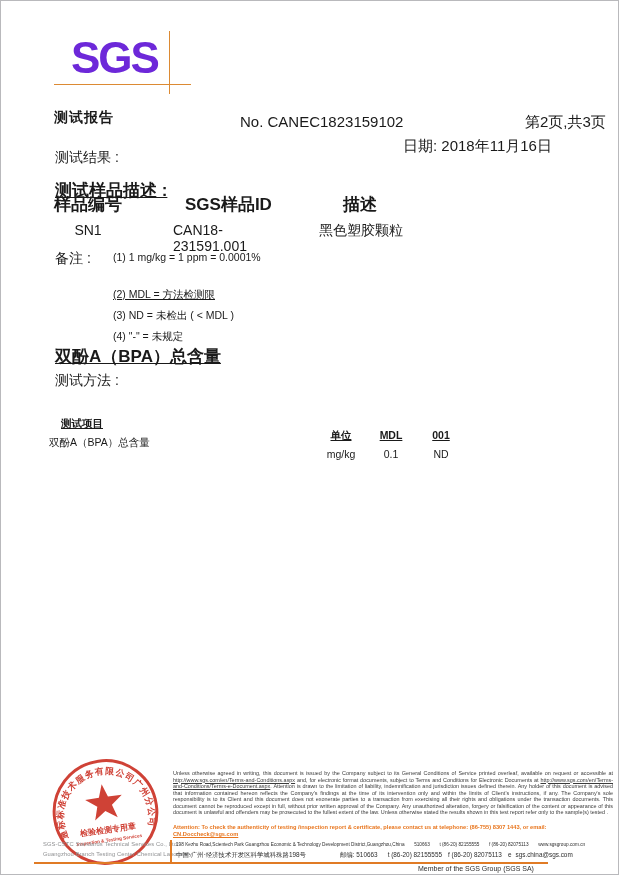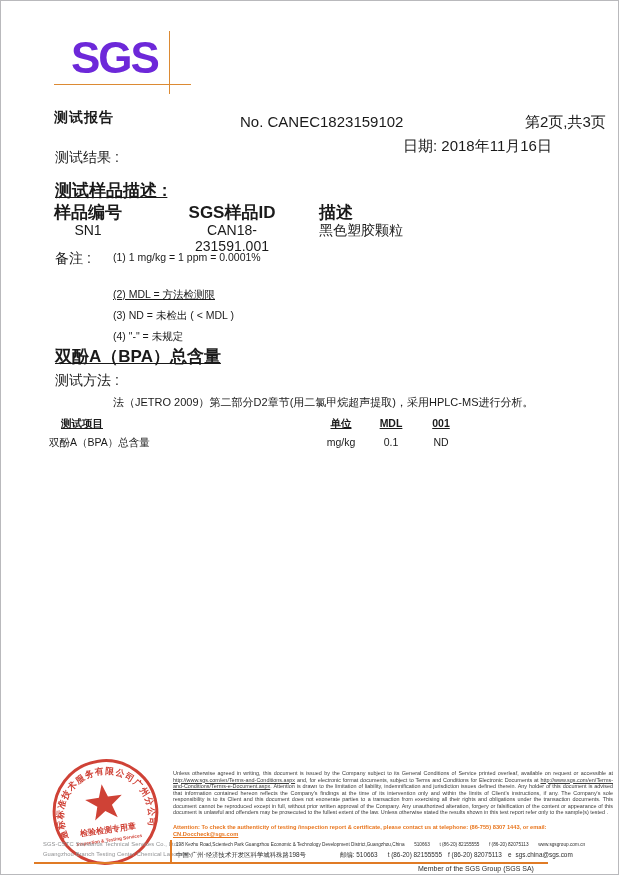--- a/index.html
+++ b/index.html
@@ -17,28 +17,28 @@
   .logo-vline { width:1px; background:#dc8a33; }
   
   .doc-title { font-size:14px; font-weight:bold; letter-spacing:1px;text-align:center; }
   .hdr-txt { font-size:15px;padding-left:24px; }
   
   .t { font-size:14px; }
   .t-b { font-size:17px; font-weight:bold; }
   .u { text-decoration:underline; }
   .sample-row { display:flex; }
   .sc1 { width:70px; text-align:center; }
-  .sc2 { width:118px; text-align:center; margin-left:50px; }
+  .sc2 { width:118px; text-align:left; margin-left:50px; }
   .sc3 { margin-left:28px; text-align:left; }
   .note-item { position:absolute; left:112px; font-size:10.5px; white-space:nowrap; }
   .method-par { width:482px; font-size:11px; line-height:21px; }
   
   .rt-head { font-size:10.5px; font-weight:bold; }
   .rt-cell { font-size:10.5px; }
-  .col-center { text-align:center; width:44px; }
+  .col-center { text-align:center; width:44px;margin-top:12px; }
   .italic { }
   
   .stamp { opacity:.92; transform:rotate(-8deg); }
   
   .company-line { font-size:5.8px; color:#8f9092; letter-spacing:.1px; white-space:nowrap; }
   .legal { width:440px; font-size:5.45px; line-height:6.55px; text-align:justify; color:#3c3c3c; }
   .legal a, .legal .lnk { color:#3c3c3c; text-decoration:underline; }
   .attention { width:440px; font-size:5.7px; line-height:6.8px; color:#e8751d; font-weight:bold; }
   .attention .lnk { color:#e8751d; text-decoration:underline; }
   .addr-v { width:1.5px; background:#e07b25; }
@@ -59,42 +59,41 @@
 
   <div class="abs doc-title" style="left:53px; top:108px;">测试报告</div>
   <div class="abs hdr-txt" style="left:215px; top:112px;">No. CANEC1823159102</div>
   <div class="abs hdr-txt" style="left:378px; top:112px;margin-top:24px;">日期: 2018年11月16日</div>
   <div class="abs hdr-txt" style="left:500px; top:112px;">第2页,共3页</div>
 
   <div class="abs t" style="left:54px; top:148px;">测试结果 :</div>
 
   <div class="abs t-b u" style="left:54px; top:178px;">测试样品描述 :</div>
 
-  <div class="abs sample-row" style="left:52px; top:200px;">
+  <div class="abs sample-row" style="left:52px; top:192px;gap:12px;">
     <div class="sc1 t-b">样品编号</div>
     <div class="sc2 t-b">SGS样品ID</div>
     <div class="sc3 t-b">描述</div>
   </div>
   <div class="abs sample-row" style="left:52px; top:221px;">
     <div class="sc1 t">SN1</div>
     <div class="sc2 t">CAN18-231591.001</div>
     <div class="sc3 t">黑色塑胶颗粒</div>
   </div>
 
   <div class="abs t" style="left:54px; top:249px;">备注 :</div>
   <div class="note-item" style="top:250px;">(1) 1 mg/kg = 1 ppm = 0.0001%</div>
   <div class="note-item" style="top:287px;text-decoration:underline;">(2) MDL = 方法检测限</div>
   <div class="note-item" style="top:308px;">(3) ND = 未检出 ( &lt; MDL )</div>
   <div class="note-item" style="top:329px;">(4) "-" = 未规定</div>
 
   <div class="abs t-b u" style="left:54px; top:344px;">双酚A（BPA）总含量</div>
   <div class="abs t" style="left:54px; top:371px;">测试方法 :</div>
   <div class="abs method-par" style="left:112px; top:370px;">
     <br>
-    <span>法（JETRO 2009）第二部分D2章节(用二氯甲烷超声提取)，采用HPLC-MS进行分析。</span>
   </div>
 
   <div>
     <div class="abs rt-head u" style="left:60px; top:416px;">测试项目</div>
     <div class="abs rt-head u col-center" style="left:318px; top:416px;">单位</div>
     <div class="abs rt-head u col-center" style="left:368px; top:416px;">MDL</div>
     <div class="abs rt-head u italic col-center" style="left:418px; top:416px;">001</div>
   </div>
   <div>
     <div class="abs rt-cell" style="left:48px; top:435px;">双酚A（BPA）总含量</div>

